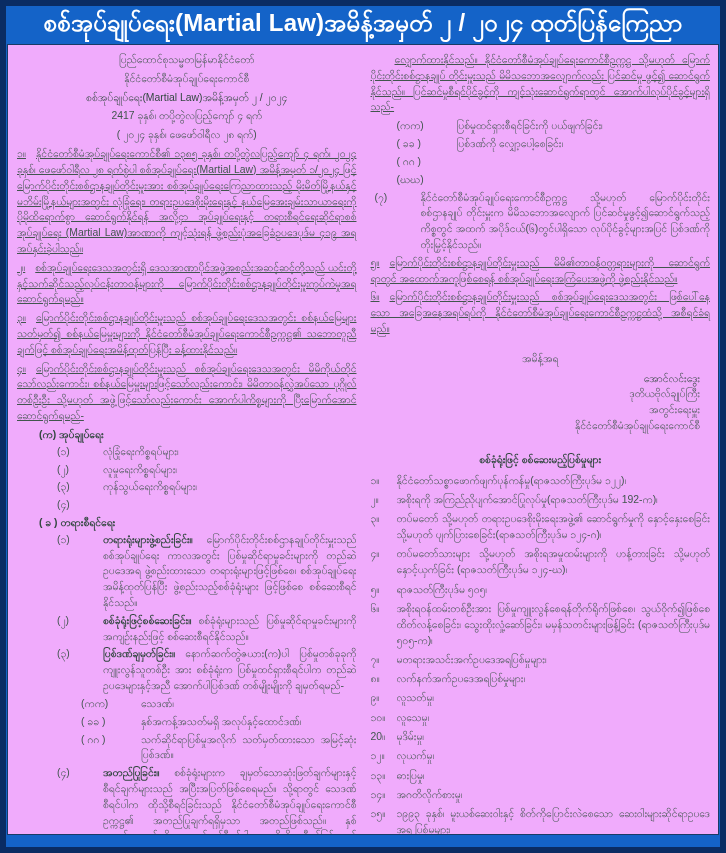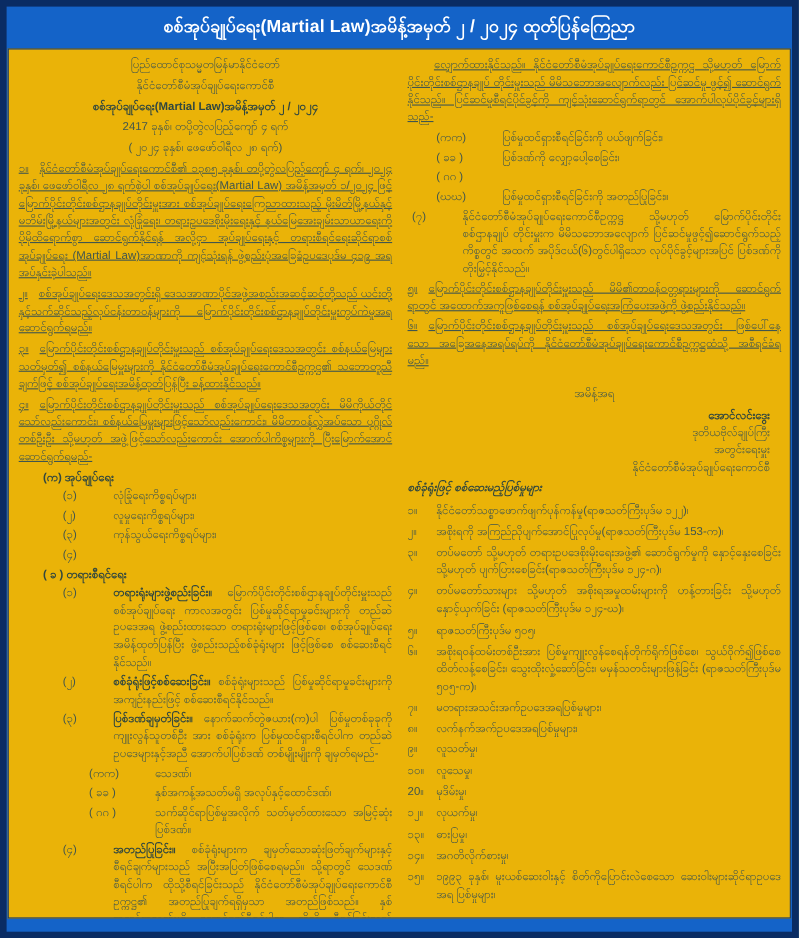--- a/index.html
+++ b/index.html
@@ -5,49 +5,49 @@
   html,body{margin:0;padding:0;background:#08234d;}
   .page{
     position:relative;width:726px;height:853px;box-sizing:border-box;
     background:#1463c8;border:6px solid #0a2c63;
     font-family:"Liberation Sans", sans-serif;overflow:hidden;
   }
   .banner{
     height:37px;display:flex;align-items:center;justify-content:center;
   }
   .banner-title{
-    color:#ffffff;font-weight:bold;font-size:16px;letter-spacing:.2px;
+    color:#ffffff;font-weight:bold;font-size:24px;letter-spacing:.2px;
     white-space:nowrap;
   }
   .sheet{
     position:absolute;left:1px;right:1px;top:38px;bottom:12px;
-    background:#eab308;border:1px solid #1a3a66;box-sizing:border-box;
+    background:#f0abfc;border:1px solid #1a3a66;box-sizing:border-box;
     padding:7px 8px 4px 9px;overflow:hidden;
     color:#41564e;font-size:10.4px;line-height:1.52;
   }
   .cols{display:flex;gap:14px;height:100%;}
   .col{flex:1;min-width:0;text-align:justify;}
   .doc-head{text-align:center;margin-bottom:2px;}
   .doc-head .h-line{margin:0 0 3px 0;}
-  .doc-head .h-strong{font-weight:bold;color:#31473f;}
+  .doc-head .h-strong{font-weight:normal;color:#31473f;}
   .para{margin:0 0 3px 0;text-decoration:underline;}
   .para .pnum{margin-right:10px;}
   .sec{margin:2px 0 2px 0;}
   .sec-title{font-weight:bold;color:#31473f;padding-left:22px;margin:1px 0;}
   .item{display:flex;margin:0 0 2px 0;gap:16px;}
   .item .inum{flex:0 0 30px;margin-left:40px;}
   .item .itext{flex:1;min-width:0;}
   .item.l2 .inum{margin-left:64px;flex:0 0 44px;}
   .run-head{font-weight:bold;color:#31473f;}
   .sig{margin-top:14px;}
   .sig-center{text-align:center;margin:6px 0 4px 0;}
   .sig-right{text-align:right;padding-right:10px;margin:0;}
-  .sig-right.bold{font-weight:bold;color:#31473f;}
+  .sig-right.bold{font-weight:normal;color:#31473f;}
   .annex-label{text-align:right;margin:10px 0 4px 0;padding-right:0;}
-  .annex-title{text-align:left;font-weight:bold;color:#31473f;margin:2px 0 5px 0;font-style:italic;}
+  .annex-title{text-align:center;font-weight:bold;color:#31473f;margin:18px 0 5px 0;}
   .annex-item{display:flex;margin:0 0 3.5px 0;}
   .annex-item .anum{flex:0 0 26px;}
   .annex-item .atext{flex:1;min-width:0;text-align:justify;}
   .sub-wrap{margin:0 0 2px 0;}
 </style>
 </head>
 <body>
 
 <div class="page">
   <div class="banner">
@@ -141,21 +141,20 @@
           </div>
           <div class="item l2">
             <span class="inum" style="margin-left: 26px;">( ခခ )</span>
             <span class="itext">ပြစ်ဒဏ်ကို လျှော့ပေါ့စေခြင်း၊</span>
           </div>
           <div class="item l2">
             <span class="inum" style="margin-left: 26px;">( ဂဂ )</span>
           </div>
           <div class="item l2">
             <span class="inum" style="margin-left: 26px;">(ဃဃ)</span>
-            <span class="itext">ပြစ်မှုထင်ရှားစီရင်ခြင်းကို အတည်ပြုခြင်း။</span>
           </div>
           <div class="sub-wrap">
             <div class="item">
               <span class="inum" style="margin-left: 4px;">(၇)</span>
               <span class="itext">နိုင်ငံတော်စီမံအုပ်ချုပ်ရေးကောင်စီဥက္ကဋ္ဌ သို့မဟုတ် မြောက်ပိုင်းတိုင်းစစ်ဌာနချုပ် တိုင်းမှူးက မိမိသဘောအလျောက် ပြင်ဆင်မှုဖွင့်၍ဆောင်ရွက်သည့်ကိစ္စတွင် အထက် အပိုဒ်ငယ်(၆)တွင်ပါရှိသော လုပ်ပိုင်ခွင့်များအပြင် ပြစ်ဒဏ်ကိုတိုးမြှင့်နိုင်သည်။</span>
             </div>
           </div>
           <div class="para"><span class="pnum">၅။</span>မြောက်ပိုင်းတိုင်းစစ်ဌာနချုပ်တိုင်းမှူးသည် မိမိ၏တာဝန်ဝတ္တရားများကို ဆောင်ရွက်ရာတွင် အထောက်အကူဖြစ်စေရန် စစ်အုပ်ချုပ်ရေးအကြံပေးအဖွဲ့ကို ဖွဲ့စည်းနိုင်သည်။</div>
           <div class="para"><span class="pnum">၆။</span>မြောက်ပိုင်းတိုင်းစစ်ဌာနချုပ်တိုင်းမှူးသည် စစ်အုပ်ချုပ်ရေးဒေသအတွင်း ဖြစ်ပေါ်နေသော အခြေအနေအရပ်ရပ်ကို နိုင်ငံတော်စီမံအုပ်ချုပ်ရေးကောင်စီဥက္ကဋ္ဌထံသို့ အစီရင်ခံရမည်။</div>
           <div class="sig">
@@ -165,21 +164,21 @@
             <div class="sig-right">အတွင်းရေးမှူး</div>
             <div class="sig-right">နိုင်ငံတော်စီမံအုပ်ချုပ်ရေးကောင်စီ</div>
           </div>
           <div class="annex-title">စစ်ခုံရုံးဖြင့် စစ်ဆေးမည့်ပြစ်မှုများ</div>
           <div class="annex-item">
             <span class="anum">၁။</span>
             <span class="atext">နိုင်ငံတော်သစ္စာဖောက်ဖျက်ပုန်ကန်မှု(ရာဇသတ်ကြီးပုဒ်မ ၁၂၂)၊</span>
           </div>
           <div class="annex-item">
             <span class="anum">၂။</span>
-            <span class="atext">အစိုးရကို အကြည်ညိုပျက်အောင်ပြုလုပ်မှု(ရာဇသတ်ကြီးပုဒ်မ 153-က)၊</span>
+            <span class="atext">အစိုးရကို အကြည်ညိုပျက်အောင်ပြုလုပ်မှု(ရာဇသတ်ကြီးပုဒ်မ 192-က)၊</span>
           </div>
           <div class="annex-item">
             <span class="anum">၃။</span>
             <span class="atext">တပ်မတော် သို့မဟုတ် တရားဥပဒေစိုးမိုးရေးအဖွဲ့၏ ဆောင်ရွက်မှုကို နှောင့်နှေးစေခြင်း သို့မဟုတ် ပျက်ပြားစေခြင်း(ရာဇသတ်ကြီးပုဒ်မ ၁၂၄-ဂ)၊</span>
           </div>
           <div class="annex-item">
             <span class="anum">၄။</span>
             <span class="atext">တပ်မတော်သားများ သို့မဟုတ် အစိုးရအမှုထမ်းများကို ဟန့်တားခြင်း သို့မဟုတ် နှောင့်ယှက်ခြင်း (ရာဇသတ်ကြီးပုဒ်မ ၁၂၄-ဃ)၊</span>
           </div>
           <div class="annex-item">

